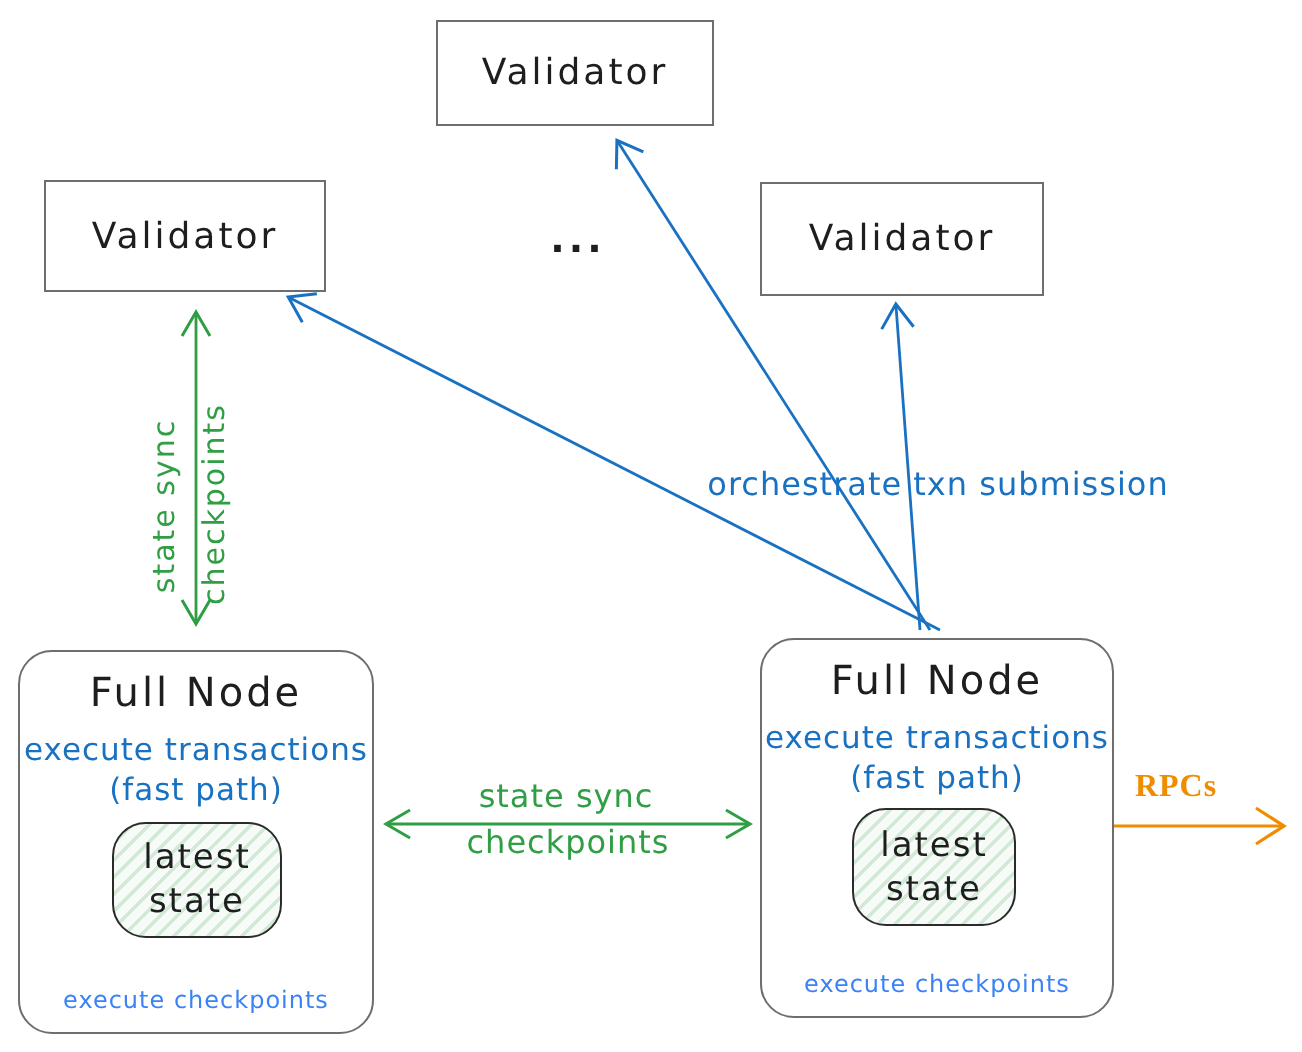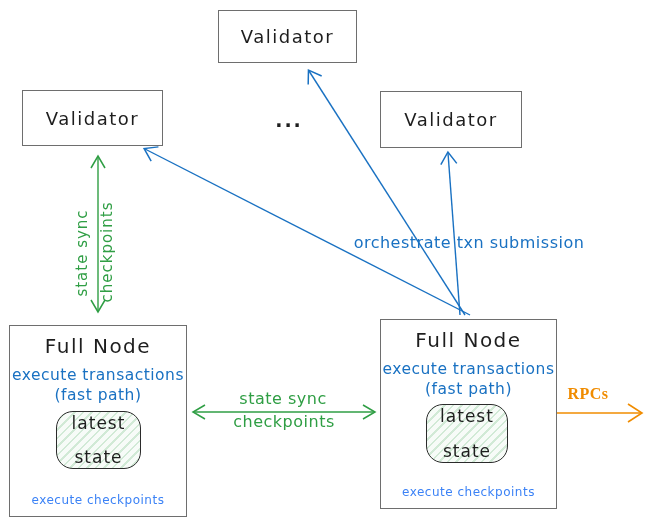--- a/index.html
+++ b/index.html
@@ -35,20 +35,21 @@
     justify-content: center;
     color: #1e1e1e;
     font-size: 18px;
     letter-spacing: 1.5px;
   }
   .fullnode {
     display: flex;
     flex-direction: column;
     align-items: center;
     text-align: center;
+    border-radius: 17px;
   }
   .fn-title {
     margin-top: 8px;
     font-size: 20px;
     color: #1e1e1e;
     letter-spacing: 1.5px;
   }
   .fn-blue-1 { margin-top: 7px; }
   .fn-blue {
     color: #1971c2;
@@ -73,21 +74,21 @@
     background: repeating-linear-gradient(
       135deg,
       rgba(47, 158, 68, 0.22) 0px,
       rgba(47, 158, 68, 0.22) 1.6px,
       rgba(47, 158, 68, 0.04) 1.6px,
       rgba(47, 158, 68, 0.04) 6px
     );
     display: flex;
     flex-direction: column;
     align-items: center;
-    justify-content: space-between;
+    justify-content: center;
     color: #1e1e1e;
     font-size: 17px;
     line-height: 22px;
     letter-spacing: 1px;
     z-index: 3;
   }
   .label {
     position: absolute;
     white-space: nowrap;
     z-index: 2;

